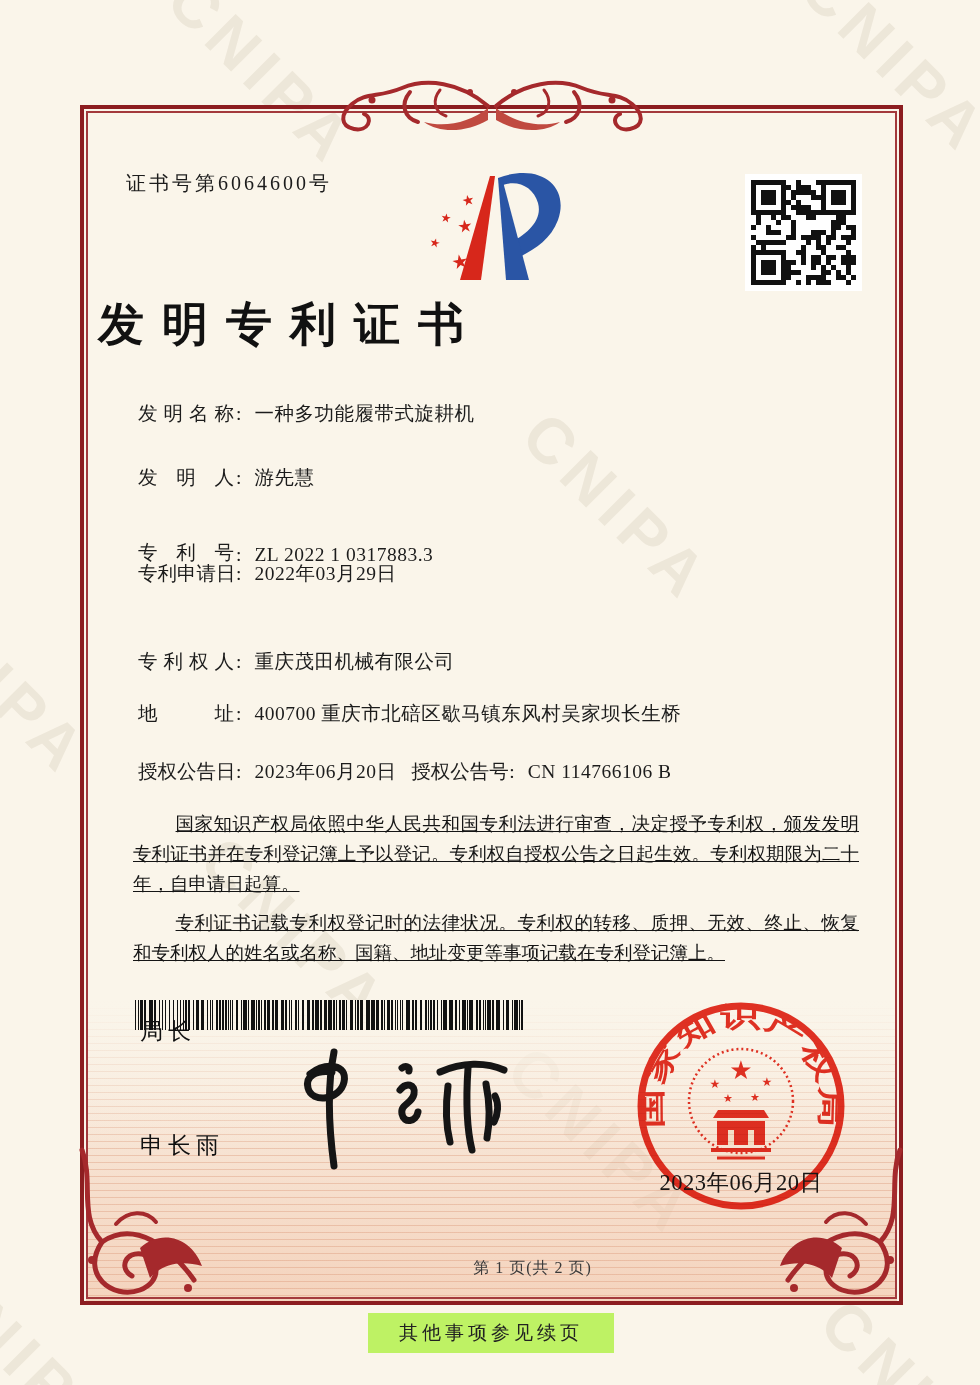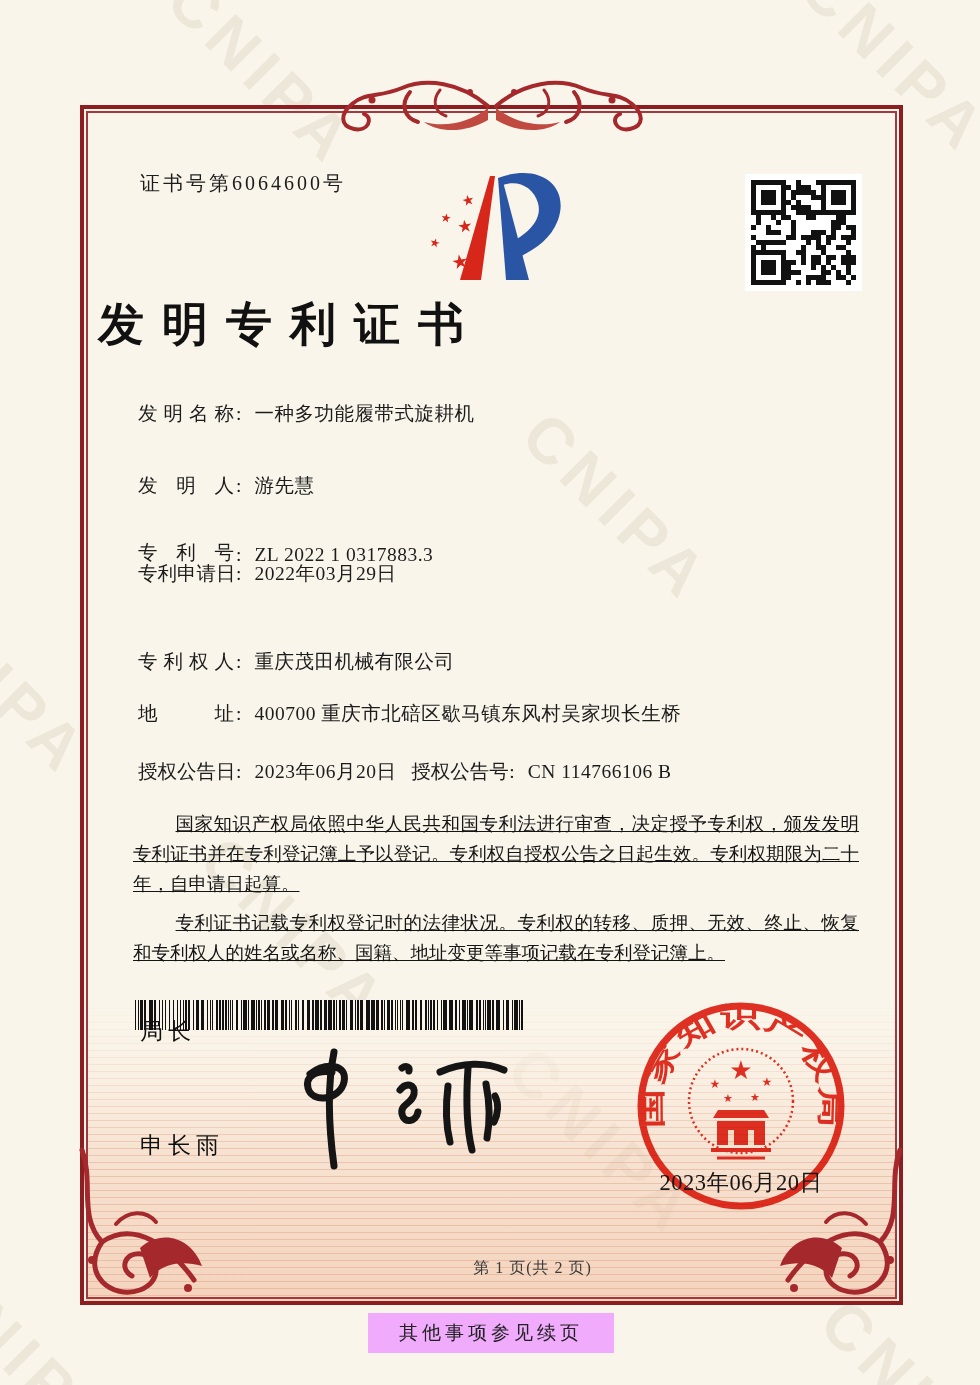--- a/index.html
+++ b/index.html
@@ -41,58 +41,58 @@
     content:"";position:absolute;left:0;top:0;right:0;height:150px;
     background:linear-gradient(180deg,#FAF5EA 0%, rgba(250,245,234,0) 100%);
   }
   
   .dragons{position:absolute;left:320px;top:66px;z-index:4;}
   .corner-fl{position:absolute;z-index:4;}
   .corner-left{left:70px;top:1128px;}
   .corner-right{left:750px;top:1128px;transform:scaleX(-1);}
   
   .cert-no{
-    position:absolute;left:140px;top:170px;font-size:20px;letter-spacing:3px;z-index:5;
+    position:absolute;left:126px;top:170px;font-size:20px;letter-spacing:3px;z-index:5;
   }
   .logo{position:absolute;left:398px;top:148px;z-index:5;}
   .qr-box{
     position:absolute;left:745px;top:174px;width:117px;height:117px;background:#fff;
     z-index:5;display:flex;align-items:center;justify-content:center;
   }
   .title{
     position:absolute;left:80px;top:294px;width:823px;text-align:left;z-index:5;
     font-size:46px;font-weight:bold;letter-spacing:18px;text-indent:18px;color:#111;
   }
   
   .row{position:absolute;left:138px;z-index:5;font-size:19.5px;white-space:nowrap;}
   .row .lab{
     display:inline-block;width:96px;vertical-align:bottom;
     text-align:justify;text-align-last:justify;
   }
   .row .col{margin-left:2px;}
   .row .val{margin-left:13px;letter-spacing:0.5px;}
-  .r0{top:400px;} .r1{top:464px;margin-top:8px;} .r2{top:522px;margin-top:17px;} .r3{top:560px;}
+  .r0{top:400px;} .r1{top:464px;} .r2{top:522px;margin-top:17px;} .r3{top:560px;}
   .r4{top:648px;} .r5{top:700px;} .r6{top:758px;}
   .pair2{margin-left:10px;}
   
   .paras{position:absolute;left:133px;top:810px;width:726px;z-index:5;
     font-size:18.5px;line-height:1.62;text-align:justify;color:#151515;text-decoration:underline;}
   .paras p{margin:0 0 9px 0;text-indent:2.3em;}
   
   .barcode{position:absolute;left:135px;top:1000px;z-index:5;}
   .director{position:absolute;left:140px;z-index:5;
     font-family:"Liberation Sans","DejaVu Sans",sans-serif;
     font-size:23px;letter-spacing:5px;color:#111;}
   .d1{top:1016px;} .d2{top:1130px;}
   .signature{position:absolute;left:282px;top:1038px;z-index:6;}
   .seal{position:absolute;left:633px;top:998px;z-index:7;mix-blend-mode:multiply;}
   .page-num{position:absolute;left:80px;top:1258px;width:905px;text-align:center;
     font-size:16px;color:#3a3a3a;z-index:5;letter-spacing:1px;}
   .note-box{
-    position:absolute;left:368px;top:1313px;width:246px;height:40px;background:#f0abfc;
+    position:absolute;left:368px;top:1313px;width:246px;height:40px;background:#bef264;
     display:flex;align-items:center;justify-content:center;z-index:5;
     font-size:19px;letter-spacing:4px;color:#222;
   }
 </style>
 </head>
 <body>
 
 <div class="wm wm1">CNIPA</div>
 <div class="wm wm2">CNIPA</div>
 <div class="wm wm3">CNIPA</div>

